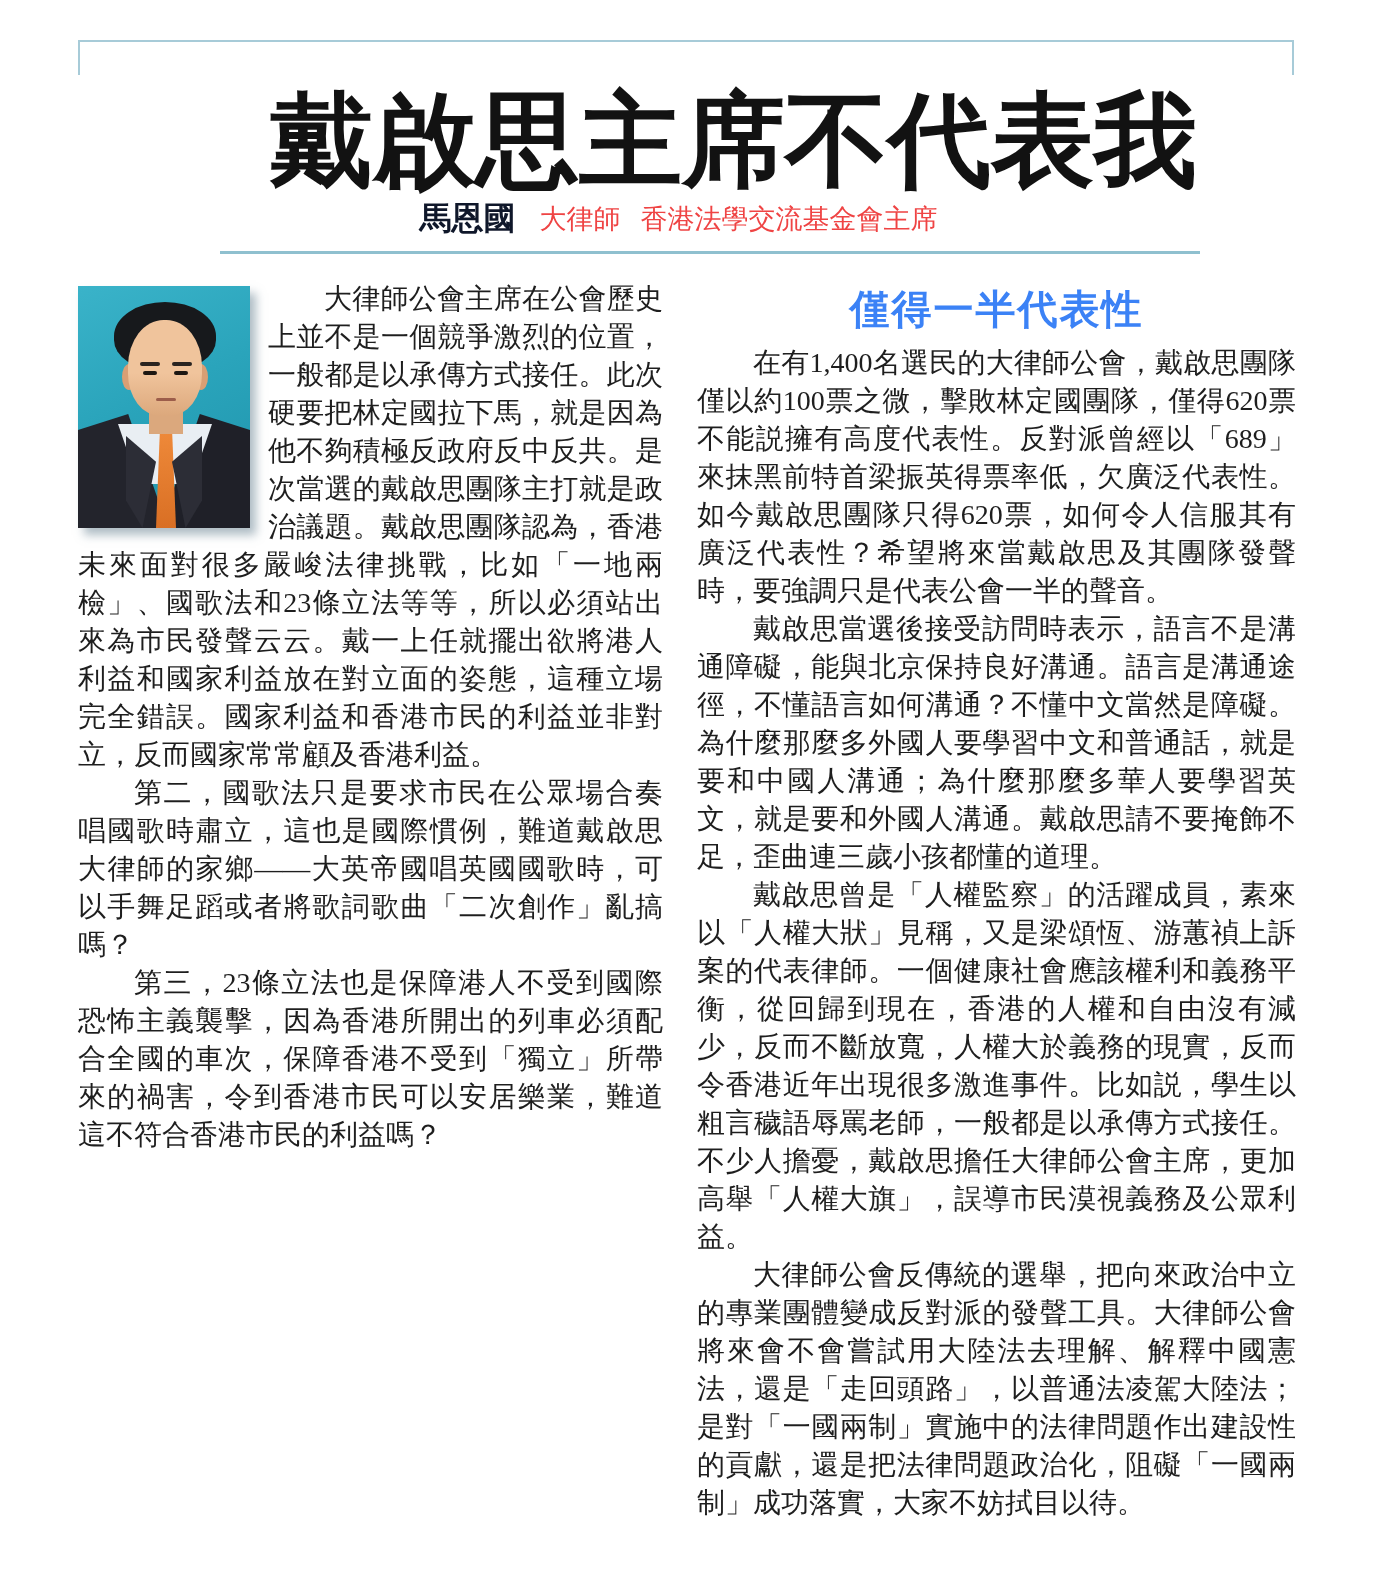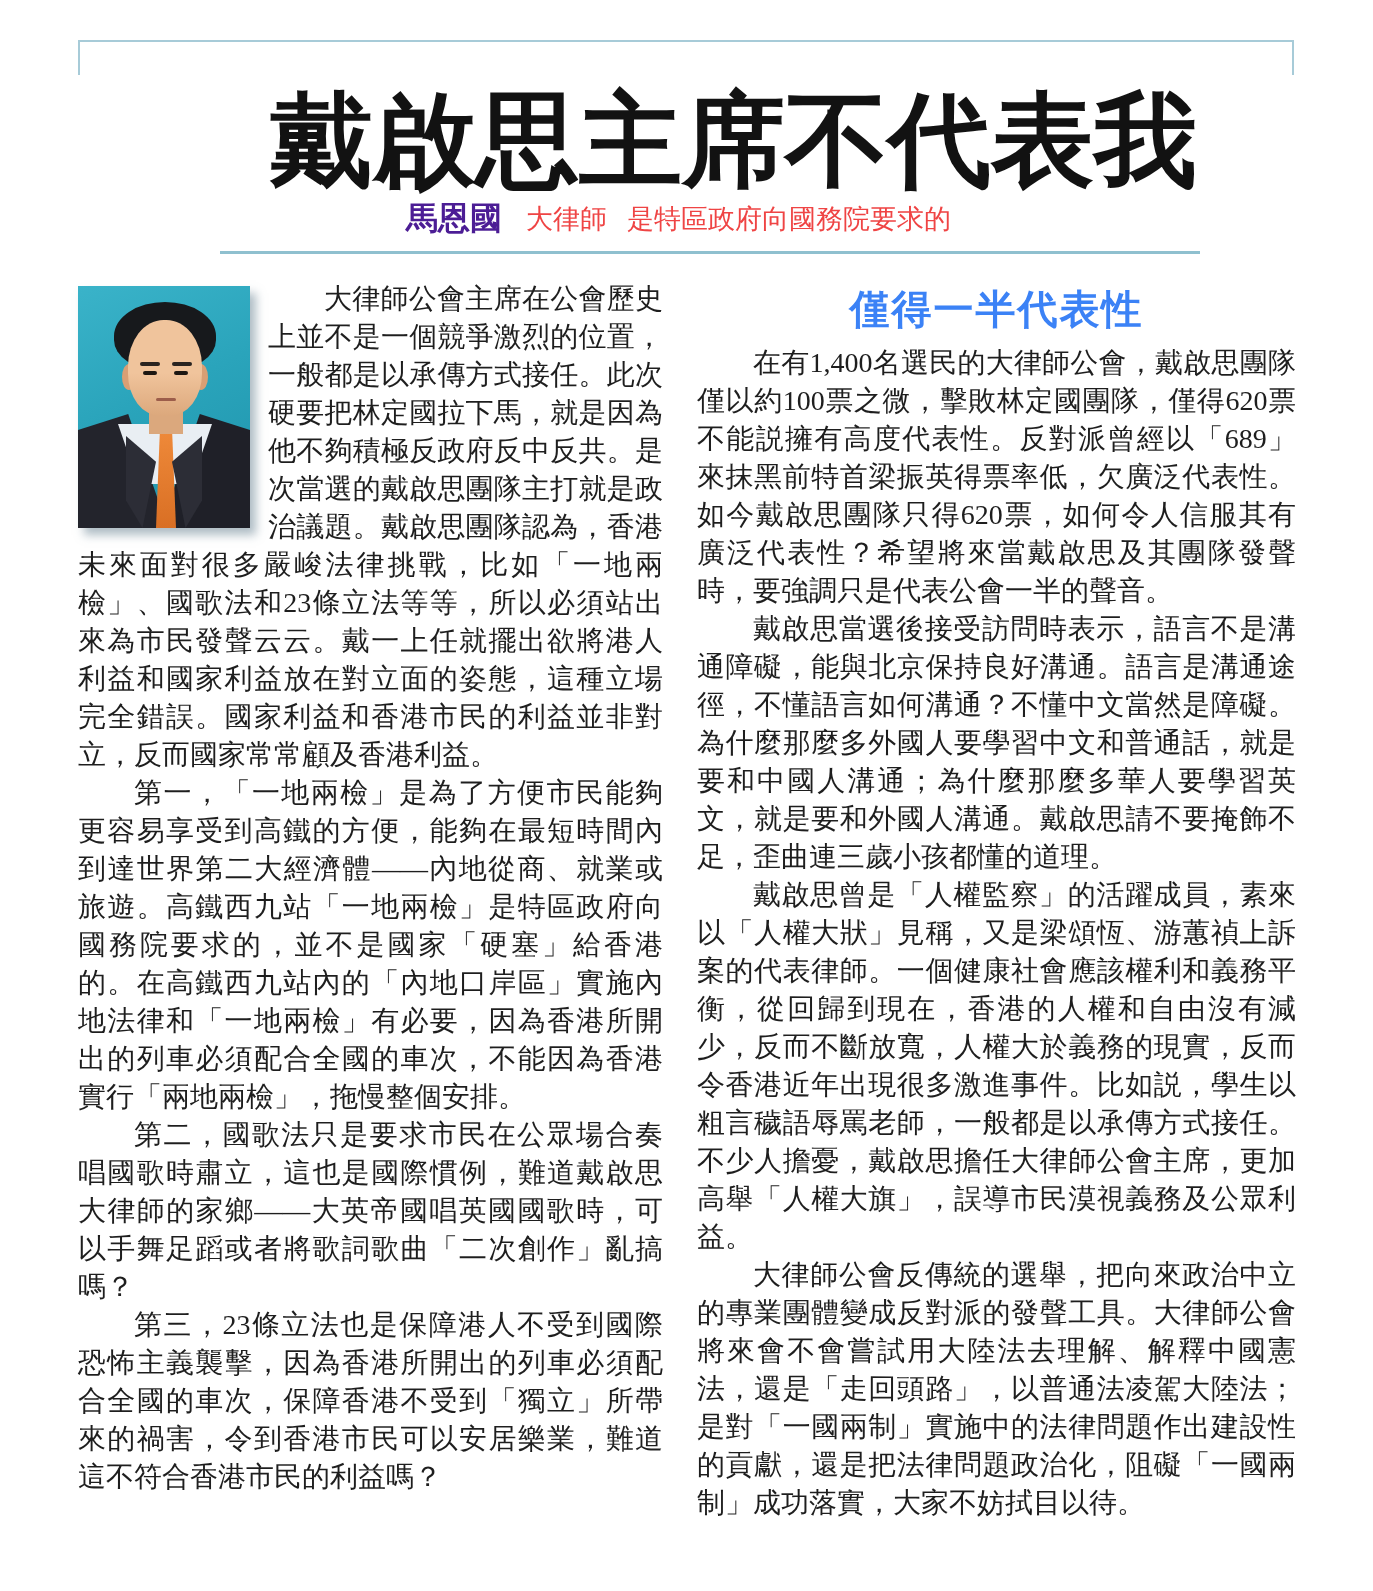--- a/index.html
+++ b/index.html
@@ -14,21 +14,21 @@
   .headline{
     position:absolute;top:58px;left:0;width:100%;margin:15px;
     text-align:center;font-size:103px;font-weight:600;letter-spacing:0px;color:#121212;
     font-family:"Liberation Serif","DejaVu Serif",serif;white-space:nowrap;padding-left:32px;
   }
   .byline{
     position:absolute;top:197px;left:0;width:100%;text-align:center;white-space:nowrap;
   }
   .byline .author{
     font-family:"Liberation Sans","DejaVu Sans",sans-serif;
-    font-weight:bold;font-size:32px;color:#4c1d95;margin-right:20px;vertical-align:middle;
+    font-weight:bold;font-size:32px;color:#0f172a;margin-right:20px;vertical-align:middle;
   }
   .byline .role{
     font-size:27px;color:#ef4444;margin-right:16px;vertical-align:middle;
   }
   .byline-rule{
     position:absolute;top:251px;left:220px;width:980px;height:3px;background:#8fc0cf;
   }
   .columns{
     position:absolute;top:280px;left:78px;width:1218px;display:flex;gap:34px;justify-content:center;
   }
@@ -76,21 +76,21 @@
 
 <div class="page">
 
   <div class="top-frame"></div>
 
   <h1 class="headline">戴啟思主席不代表我</h1>
 
   <div class="byline">
     <span class="author">馬恩國</span>
     <span class="role">大律師</span>
-    <span class="role">是特區政府向國務院要求的</span>
+    <span class="role">香港法學交流基金會主席</span>
   </div>
 
   <div class="byline-rule"></div>
 
   <div class="columns">
 
     <div class="col col-left">
       <div class="photo">
         <div class="ph-suit-l"></div>
         <div class="ph-suit-r"></div>
@@ -103,21 +103,20 @@
         <div class="ph-ear-r"></div>
         <div class="ph-hair"></div>
         <div class="ph-face"></div>
         <div class="ph-brow-l"></div>
         <div class="ph-brow-r"></div>
         <div class="ph-eye-l"></div>
         <div class="ph-eye-r"></div>
         <div class="ph-mouth"></div>
       </div>
       <p>大律師公會主席在公會歷史上並不是一個競爭激烈的位置，一般都是以承傳方式接任。此次硬要把林定國拉下馬，就是因為他不夠積極反政府反中反共。是次當選的戴啟思團隊主打就是政治議題。戴啟思團隊認為，香港未來面對很多嚴峻法律挑戰，比如「一地兩檢」、國歌法和23條立法等等，所以必須站出來為市民發聲云云。戴一上任就擺出欲將港人利益和國家利益放在對立面的姿態，這種立場完全錯誤。國家利益和香港市民的利益並非對立，反而國家常常顧及香港利益。</p>
-      <p>第一，「一地兩檢」是為了方便市民能夠更容易享受到高鐵的方便，能夠在最短時間內到達世界第二大經濟體——內地從商、就業或旅遊。高鐵西九站「一地兩檢」是特區政府向國務院要求的，並不是國家「硬塞」給香港的。在高鐵西九站內的「內地口岸區」實施內地法律和「一地兩檢」有必要，因為香港所開出的列車必須配合全國的車次，不能因為香港實行「兩地兩檢」，拖慢整個安排。</p>
       <p>第二，國歌法只是要求市民在公眾場合奏唱國歌時肅立，這也是國際慣例，難道戴啟思大律師的家鄉——大英帝國唱英國國歌時，可以手舞足蹈或者將歌詞歌曲「二次創作」亂搞嗎？</p>
       <p>第三，23條立法也是保障港人不受到國際恐怖主義襲擊，因為香港所開出的列車必須配合全國的車次，保障香港不受到「獨立」所帶來的禍害，令到香港市民可以安居樂業，難道這不符合香港市民的利益嗎？</p>
     </div>
 
     <div class="col col-right">
       <h2 class="section-heading">僅得一半代表性</h2>
       <p>在有1,400名選民的大律師公會，戴啟思團隊僅以約100票之微，擊敗林定國團隊，僅得620票不能説擁有高度代表性。反對派曾經以「689」來抹黑前特首梁振英得票率低，欠廣泛代表性。如今戴啟思團隊只得620票，如何令人信服其有廣泛代表性？希望將來當戴啟思及其團隊發聲時，要強調只是代表公會一半的聲音。</p>
       <p>戴啟思當選後接受訪問時表示，語言不是溝通障礙，能與北京保持良好溝通。語言是溝通途徑，不懂語言如何溝通？不懂中文當然是障礙。為什麼那麼多外國人要學習中文和普通話，就是要和中國人溝通；為什麼那麼多華人要學習英文，就是要和外國人溝通。戴啟思請不要掩飾不足，歪曲連三歲小孩都懂的道理。</p>
       <p>戴啟思曾是「人權監察」的活躍成員，素來以「人權大狀」見稱，又是梁頌恆、游蕙禎上訴案的代表律師。一個健康社會應該權利和義務平衡，從回歸到現在，香港的人權和自由沒有減少，反而不斷放寬，人權大於義務的現實，反而令香港近年出現很多激進事件。比如説，學生以粗言穢語辱罵老師，一般都是以承傳方式接任。不少人擔憂，戴啟思擔任大律師公會主席，更加高舉「人權大旗」，誤導市民漠視義務及公眾利益。</p>
       <p>大律師公會反傳統的選舉，把向來政治中立的專業團體變成反對派的發聲工具。大律師公會將來會不會嘗試用大陸法去理解、解釋中國憲法，還是「走回頭路」，以普通法凌駕大陸法；是對「一國兩制」實施中的法律問題作出建設性的貢獻，還是把法律問題政治化，阻礙「一國兩制」成功落實，大家不妨拭目以待。</p>

